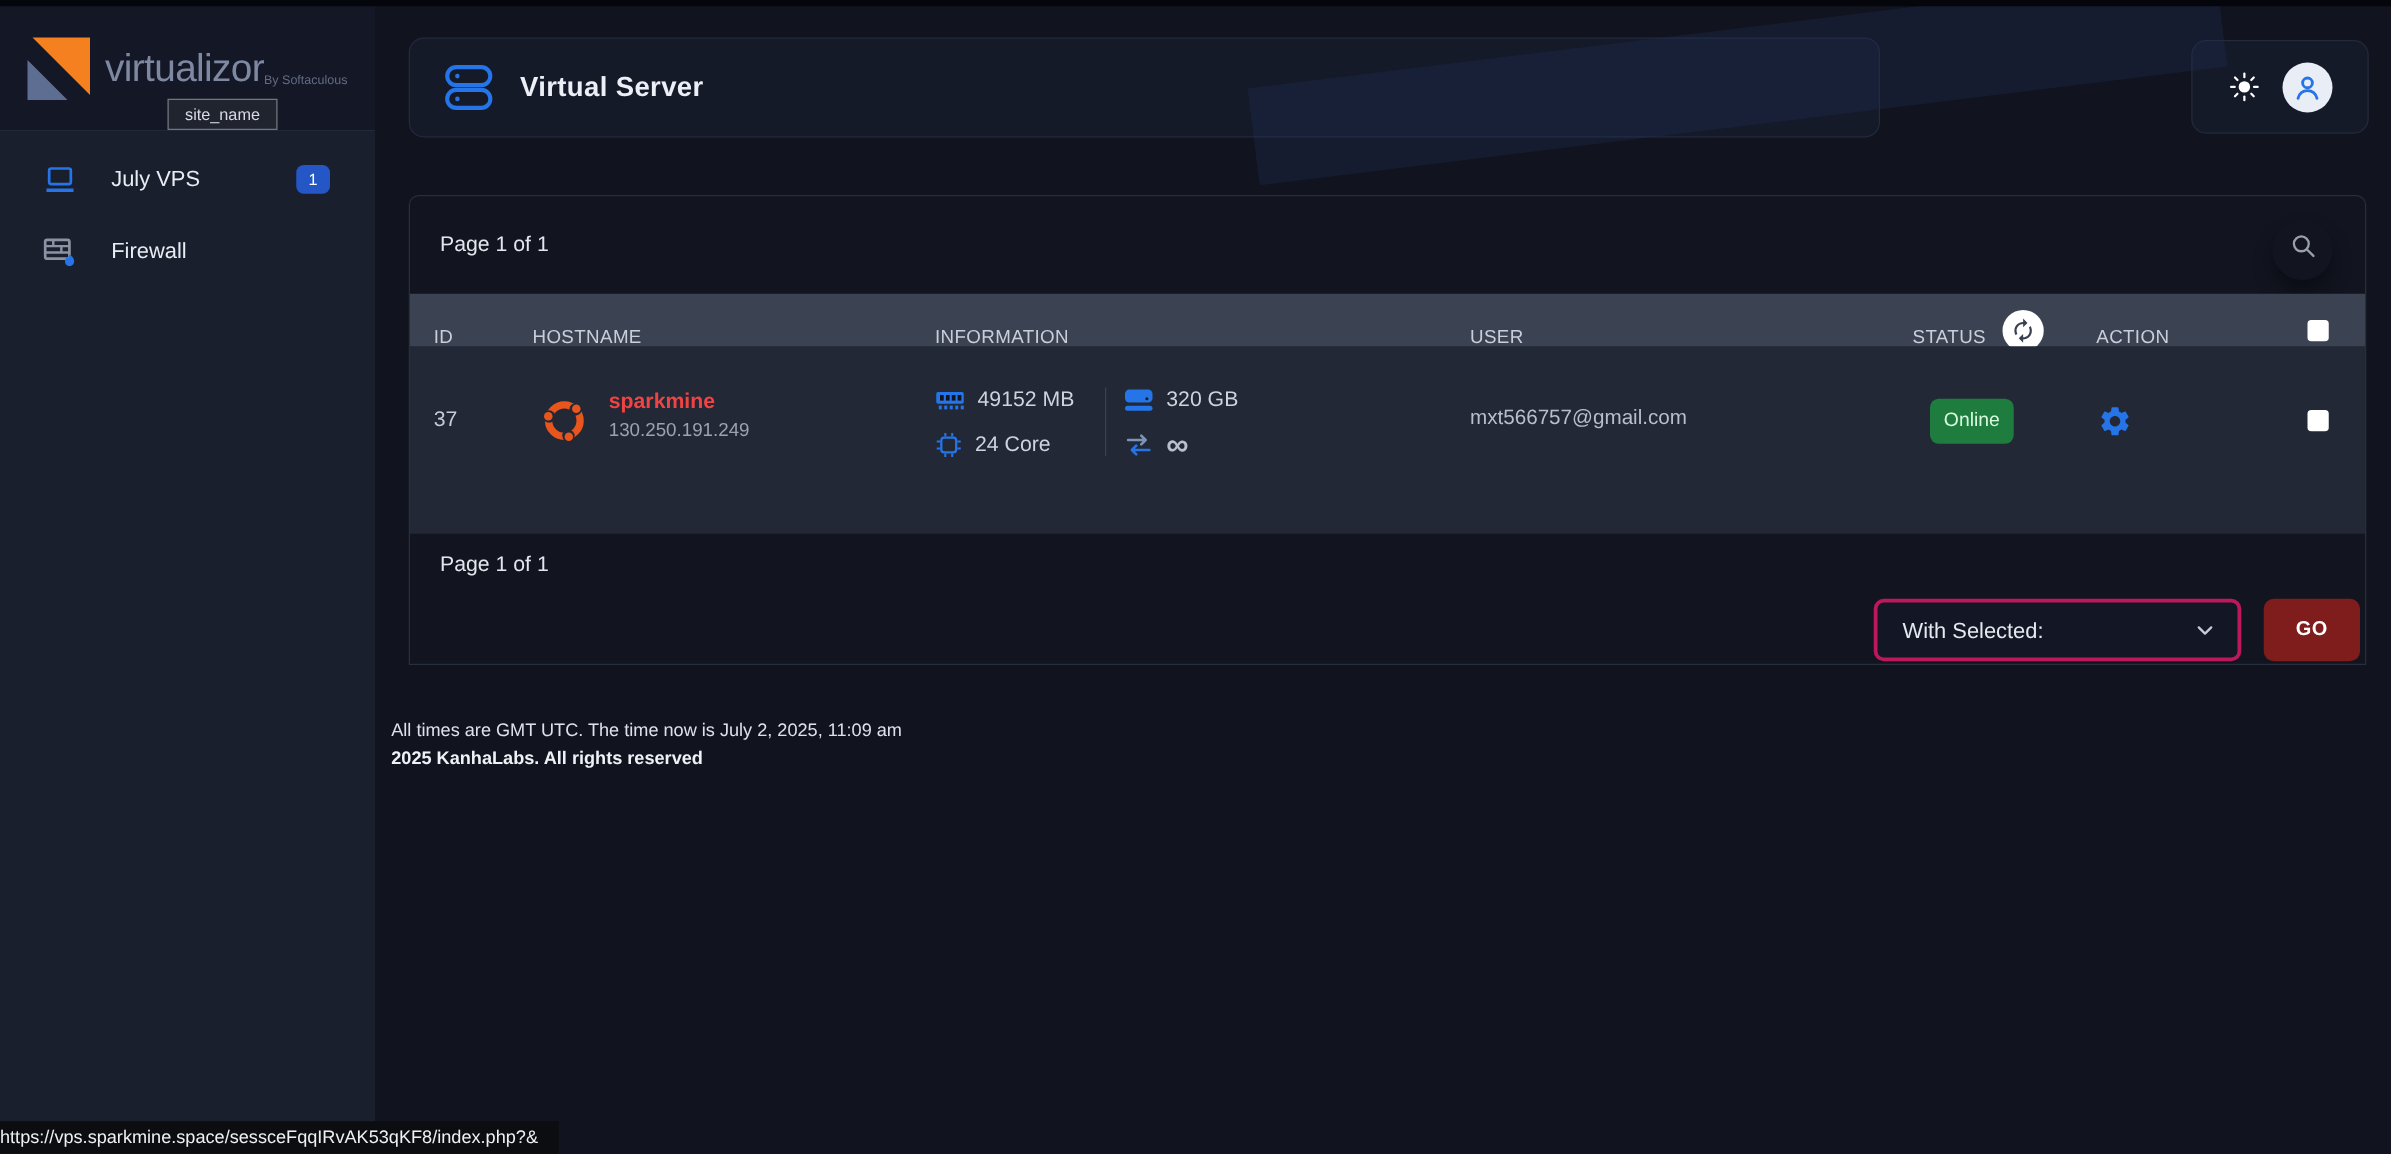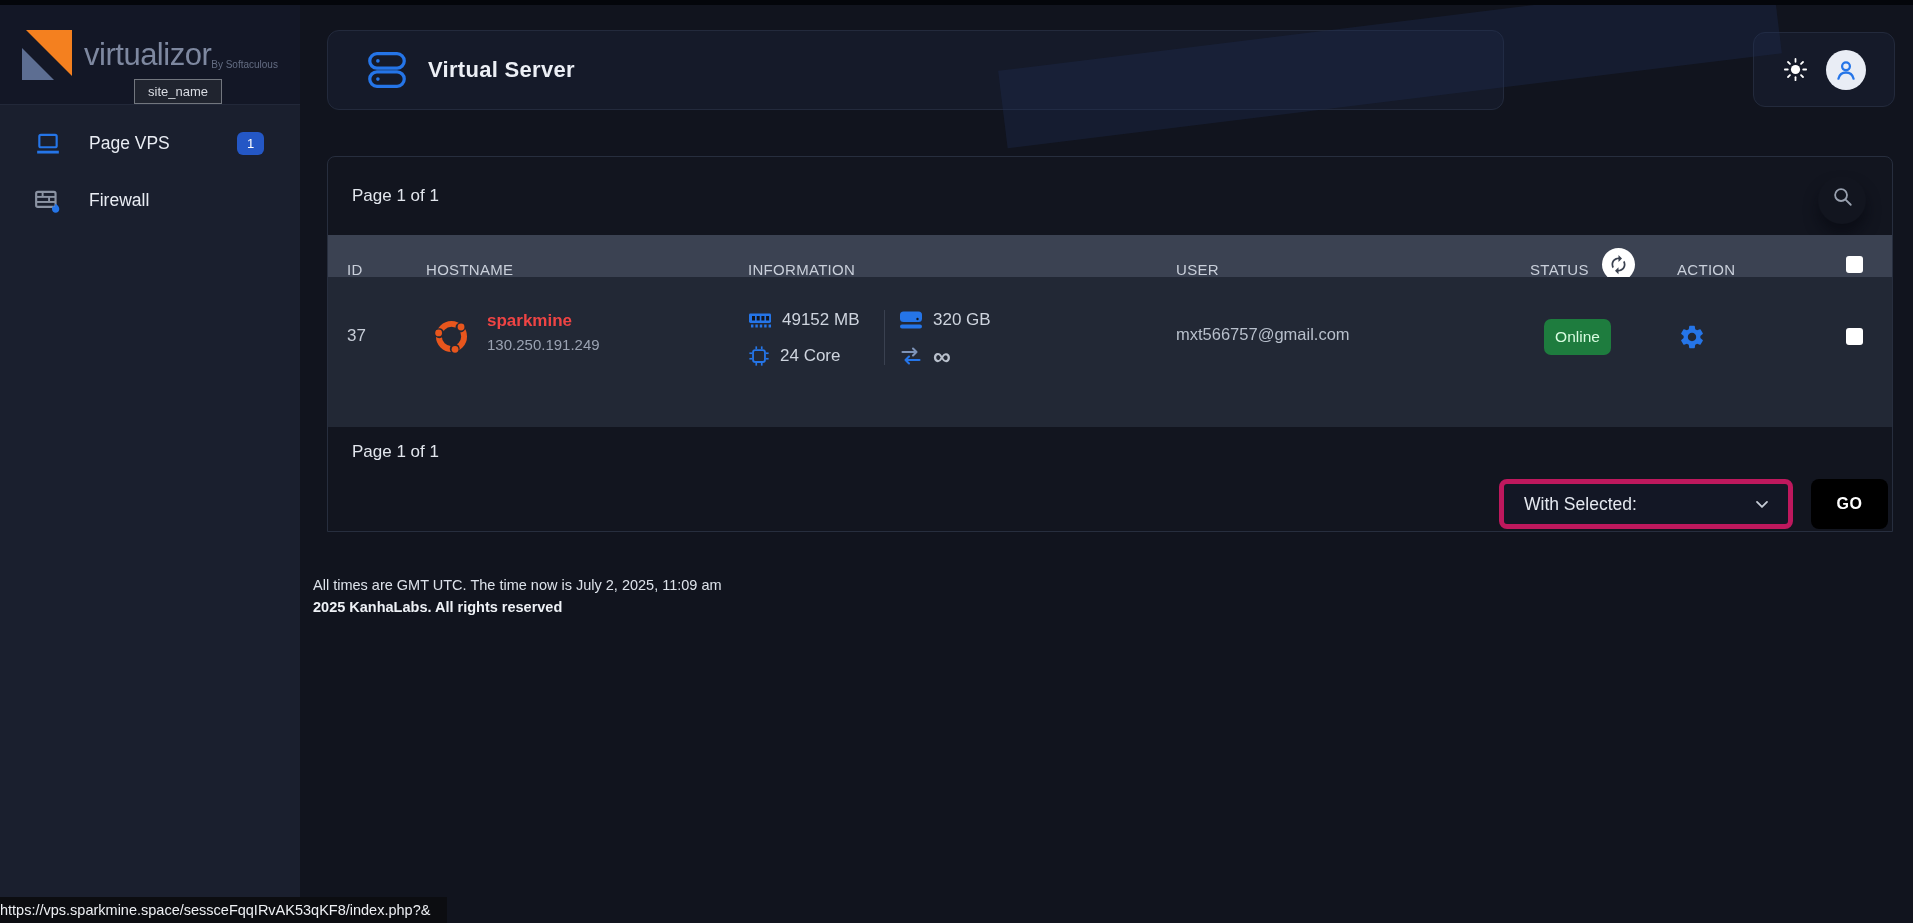--- a/index.html
+++ b/index.html
@@ -25,21 +25,21 @@
   .nav { padding-top:10px; }
   .nav-item { height:57px; display:flex; align-items:center; padding:0 36px 0 33px; cursor:pointer; }
   .nav-icon { width:30px; display:flex; justify-content:center; }
   .nav-label { margin-left:26px; font-size:17.5px; color:#e9ecf3; }
   .nav-badge { margin-left:auto; min-width:27px; height:23px; background:#2457c5; border-radius:6px; color:#fff; font-size:13px; display:flex; align-items:center; justify-content:center; padding:0 6px; }
 
   
   .main { position:absolute; left:300px; top:5px; width:1613px; height:918px; }
   .diag-band { position:absolute; left:700px; top:18px; width:780px; height:78px; background:rgba(30,46,88,0.32); transform:rotate(-7deg); z-index:2; pointer-events:none; }
 
-  .header-card { position:absolute; left:27px; top:25px; width:1177px; height:80px; background:#151a29; border:1px solid #232a3c; border-radius:12px; display:flex; align-items:center; padding-left:36px; z-index:1; overflow:hidden; }
+  .header-card { position:absolute; left:27px; top:25px; width:1177px; height:80px; background:#151a29; border:1px solid #232a3c; border-radius:12px; display:flex; align-items:center; padding-left:24px; z-index:1; overflow:hidden; }
   .header-title { margin-left:18px; font-size:22px; font-weight:bold; color:#eceff5; letter-spacing:0.3px; }
 
   .theme-panel { position:absolute; left:1453px; top:27px; width:142px; height:75px; background:#151a29; border:1px solid #232a3c; border-radius:12px; display:flex; align-items:center; justify-content:center; gap:18px; z-index:1; }
   .avatar { width:40px; height:40px; border-radius:50%; background:#e9edf5; display:flex; align-items:center; justify-content:center; cursor:pointer; }
   .sun-btn { cursor:pointer; display:flex; }
 
   
   .panel { position:absolute; left:27px; top:151px; width:1566px; height:376px; background:#12151f; border:1px solid #272e3e; border-radius:8px 8px 0 0; z-index:1; }
   .topbar { position:absolute; left:0; top:0; width:100%; height:78px; display:flex; align-items:center; padding:0 24px; }
   .page-label { font-size:17px; color:#e2e6ed; }
@@ -61,24 +61,24 @@
   .info-line { display:flex; align-items:center; gap:10px; height:26px; font-size:17px; color:#ced4de; }
   .info-div { position:absolute; left:556px; top:33px; width:1px; height:55px; background:#3a4150; }
   .inf { font-size:25px; font-weight:bold; color:#b9c0cc; line-height:20px; }
   .cell-user { position:absolute; left:848px; top:48px; font-size:16.5px; color:#b7bfcb; }
   .online-badge { position:absolute; left:1216px; top:42px; width:67px; height:36px; background:#1e7c3e; border-radius:7px; display:flex; align-items:center; justify-content:center; font-size:15.5px; color:#d8fbe0; }
   .gear-btn { position:absolute; left:1350px; top:46px; cursor:pointer; display:flex; }
   .row-cb { position:absolute; left:1518px; top:51px; }
   .head-cb { position:absolute; left:1518px; top:21px; }
 
   .page-label-bottom { position:absolute; left:24px; top:285px; font-size:17px; color:#e2e6ed; }
-  .dropdown { position:absolute; left:1171px; top:322px; width:294px; height:50px; background:#131725; border:5px solid #be185d; border-radius:8px; display:flex; align-items:center; padding:0 16px 0 20px; cursor:pointer; }
+  .dropdown { position:absolute; left:1171px; top:322px; width:294px; height:50px; background:#131725; border:3px solid #be185d; border-radius:8px; display:flex; align-items:center; padding:0 16px 0 20px; cursor:pointer; }
   .dropdown-label { font-size:17.5px; color:#e4e8ef; }
   .dropdown svg { margin-left:auto; }
-  .go-btn { position:absolute; left:1483px; top:322px; width:77px; height:50px; background:#000000; border:none; border-radius:8px; color:#fff; font-size:16px; font-weight:bold; letter-spacing:0.5px; cursor:pointer; font-family:"Liberation Sans",sans-serif; }
+  .go-btn { position:absolute; left:1483px; top:322px; width:77px; height:50px; background:#7f1d1d; border:none; border-radius:8px; color:#fff; font-size:16px; font-weight:bold; letter-spacing:0.5px; cursor:pointer; font-family:"Liberation Sans",sans-serif; }
 
   .footer { position:absolute; left:13px; top:572px; width:1566px; }
   .footer-line1 { font-size:14.5px; color:#dde2ea; }
   .footer-line2 { font-size:14.5px; font-weight:bold; color:#eef1f6; margin-top:6px; }
 
   .url-bar { position:absolute; left:0; top:897px; width:447px; height:26px; background:#0c0d11; display:flex; align-items:center; padding-left:0; font-size:14.5px; color:#eef0f4; z-index:10; }
 </style>
 </head>
 <body>
 
@@ -98,21 +98,21 @@
   <div class="tooltip">site_name</div>
 
   <div class="nav">
     <div class="nav-item">
       <span class="nav-icon">
         <svg width="28" height="26" viewBox="0 0 24 24" fill="none">
             <rect x="4" y="3.5" width="16" height="11.5" rx="1.5" stroke="#2575e8" stroke-width="2"></rect>
             <line x1="2" y1="19.5" x2="22" y2="19.5" stroke="#2575e8" stroke-width="2.6"></line>
           </svg>
       </span>
-      <span class="nav-label">Page VPS</span>
+      <span class="nav-label">July VPS</span>
       <span class="nav-badge">1</span>
     </div>
     <div class="nav-item">
       <span class="nav-icon">
         <svg width="28" height="28" viewBox="0 0 26 26" fill="none">
           <rect x="2" y="4.5" width="18" height="14" rx="1.5" stroke="#8b93a3" stroke-width="2"></rect>
           <line x1="2" y1="9.2" x2="20" y2="9.2" stroke="#8b93a3" stroke-width="1.8"></line>
           <line x1="2" y1="13.9" x2="20" y2="13.9" stroke="#8b93a3" stroke-width="1.8"></line>
           <line x1="8" y1="4.5" x2="8" y2="9.2" stroke="#8b93a3" stroke-width="1.8"></line>
           <line x1="14" y1="9.2" x2="14" y2="13.9" stroke="#8b93a3" stroke-width="1.8"></line>

